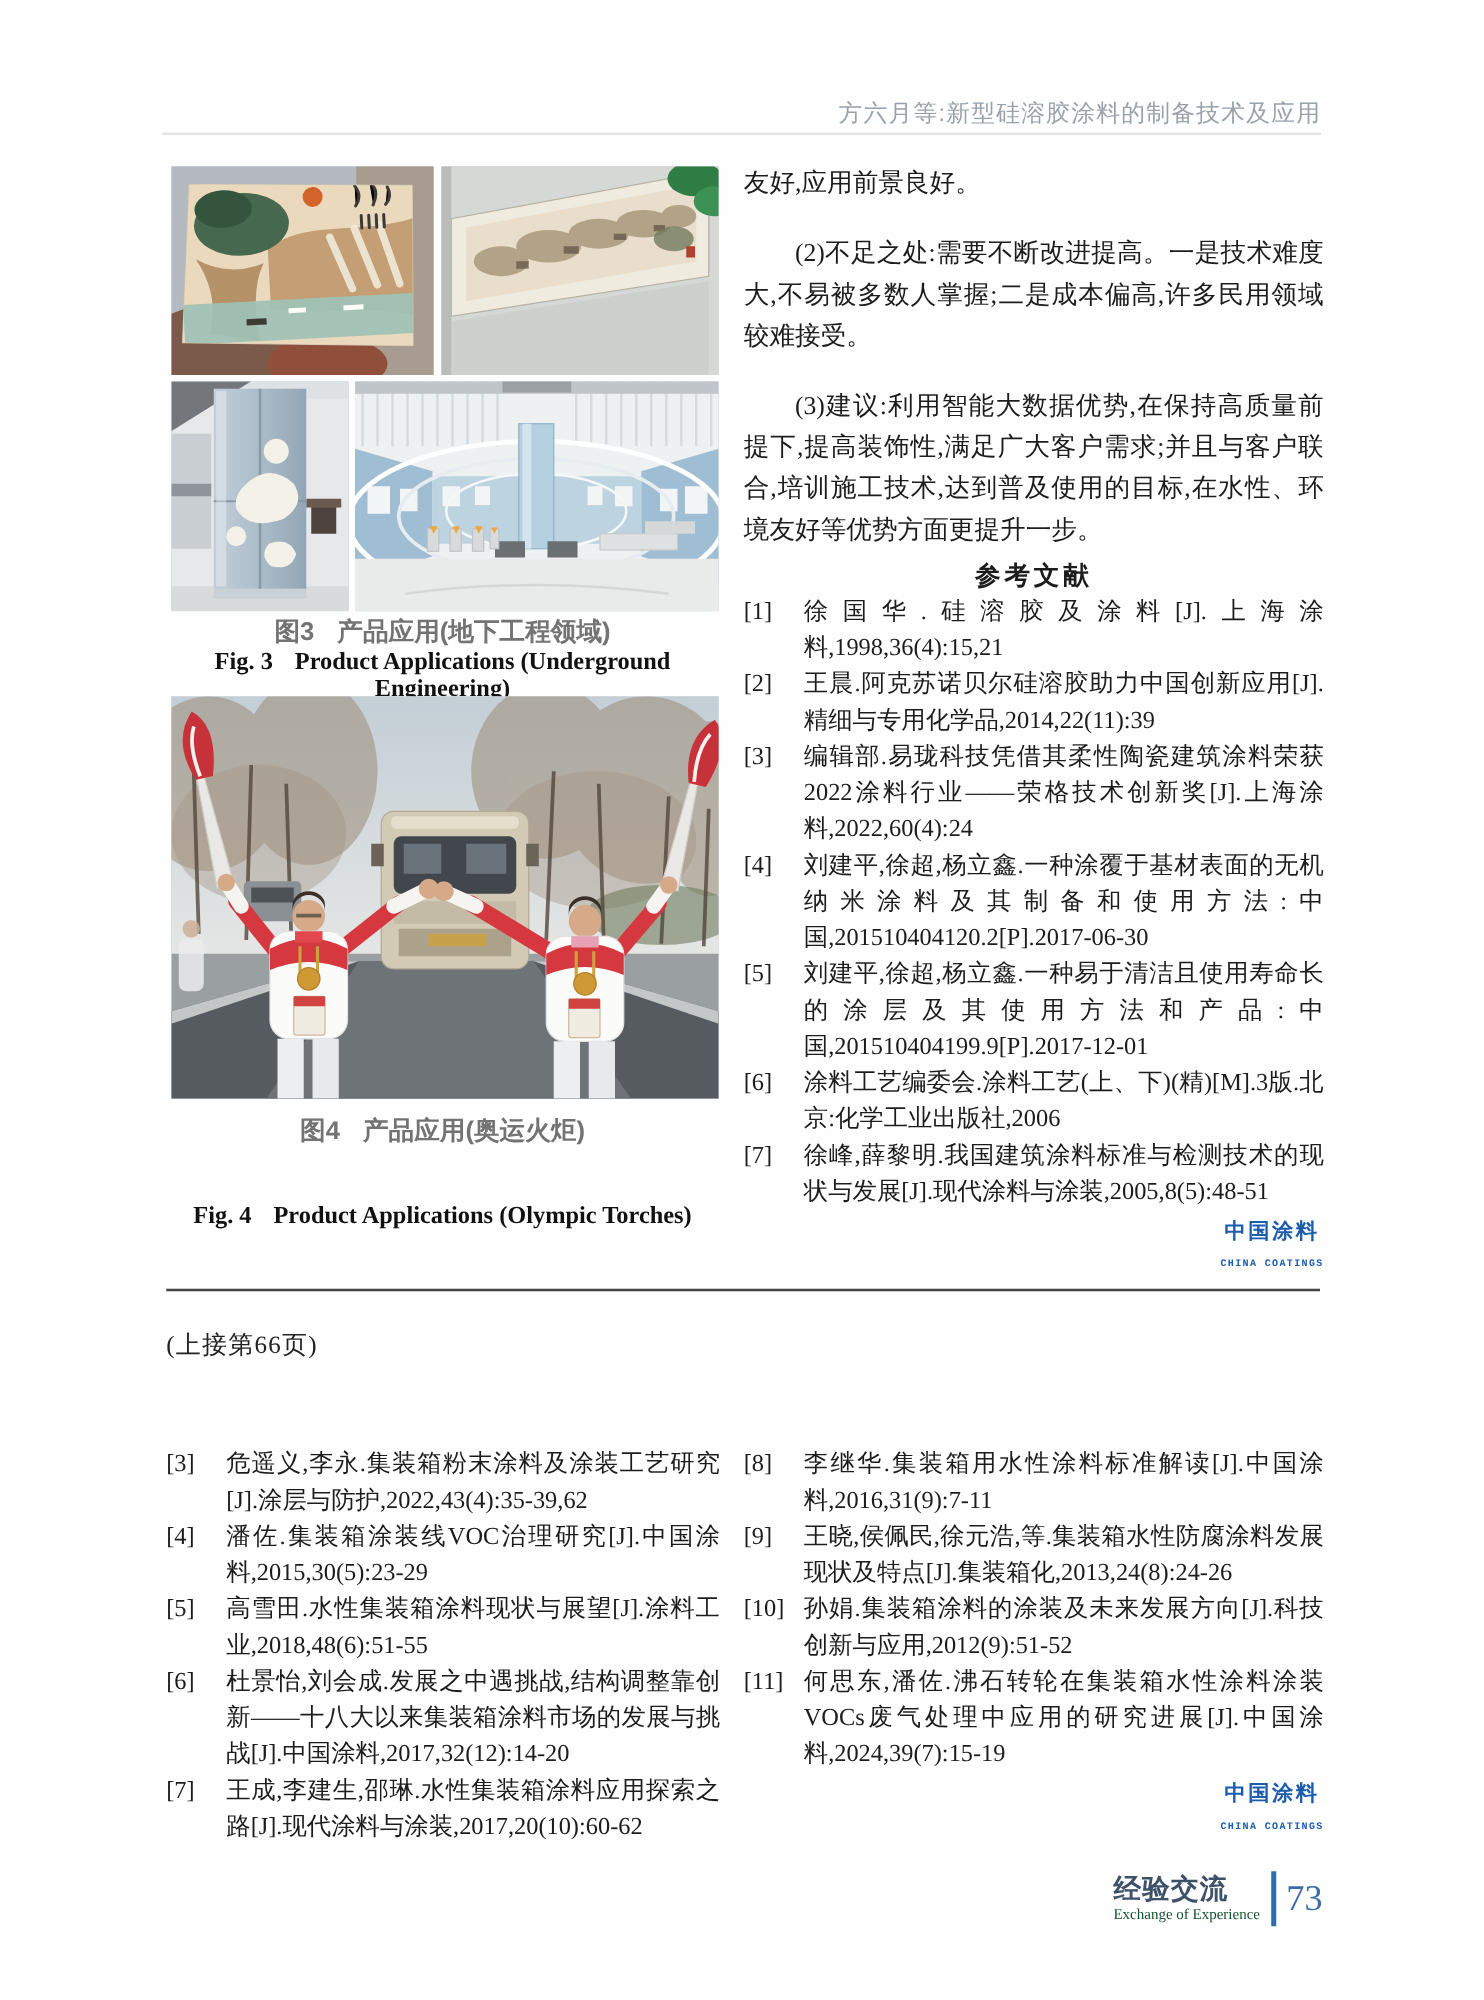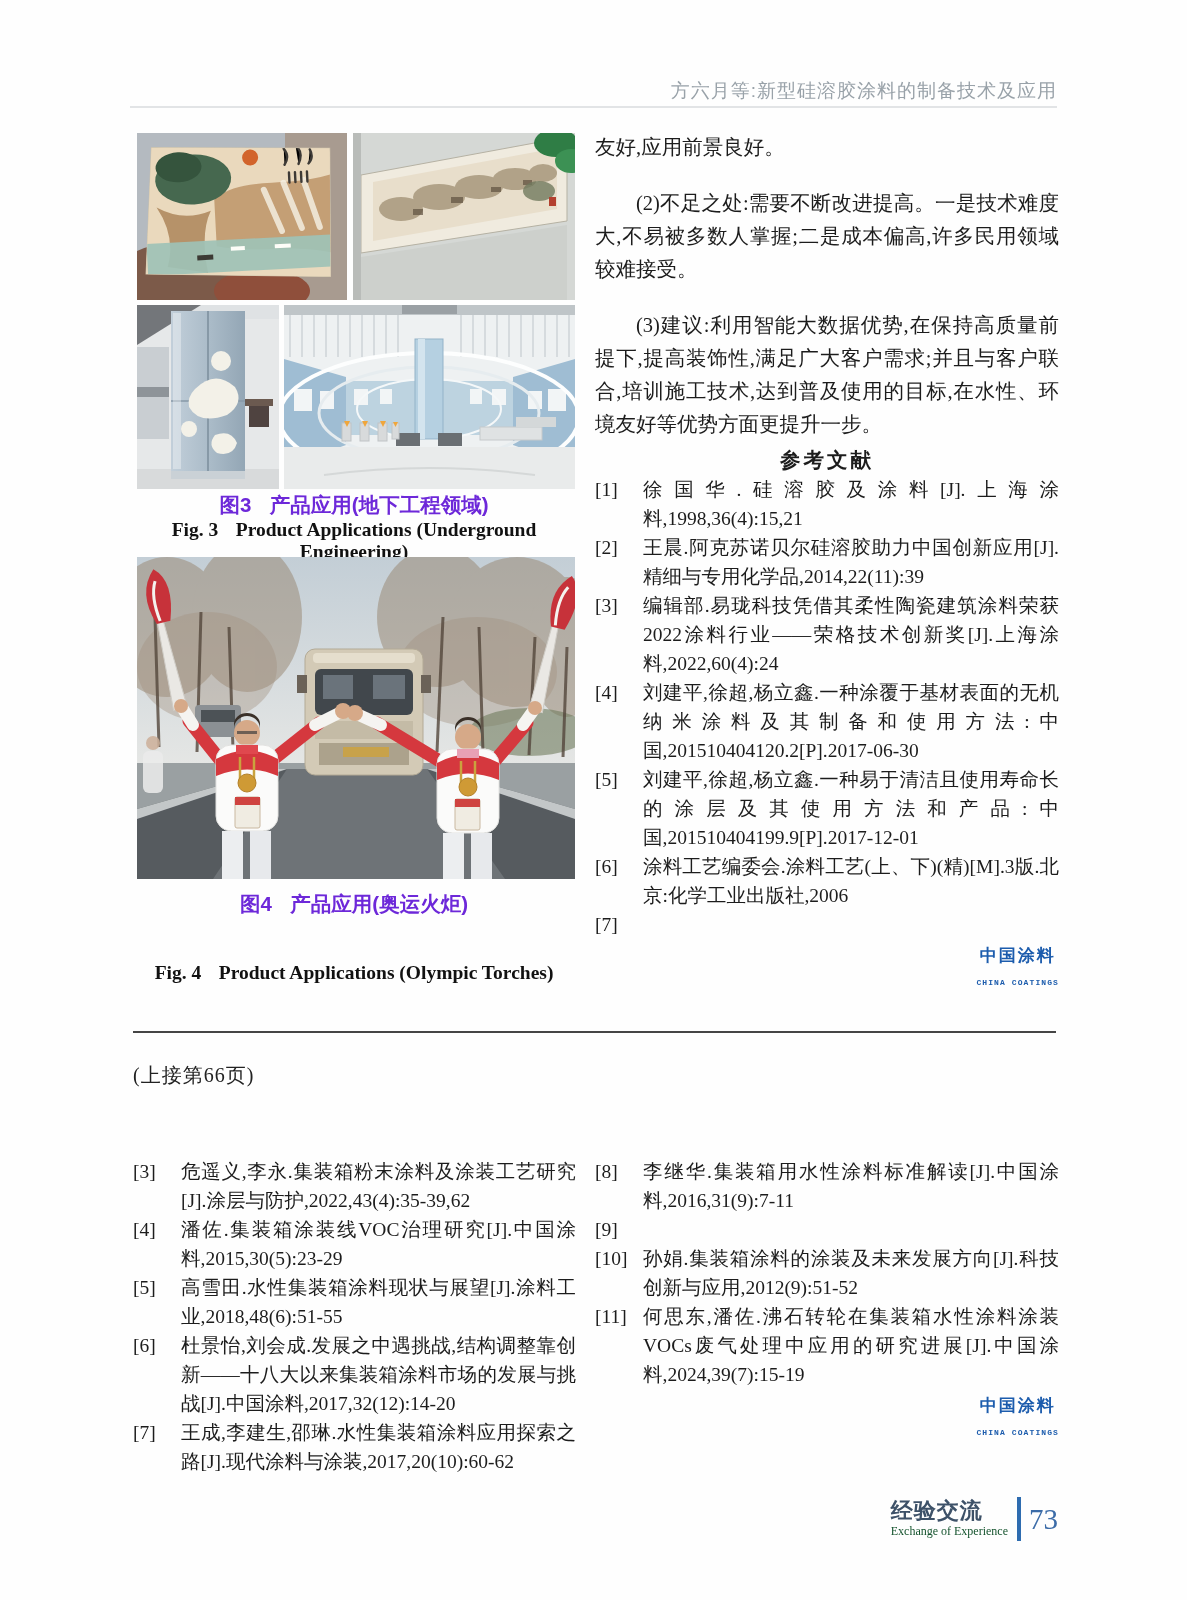--- a/index.html
+++ b/index.html
@@ -10,21 +10,21 @@
   .running-title{position:absolute;top:78px;right:130px;font-family:"Liberation Sans","DejaVu Sans",sans-serif;
     font-size:19px;letter-spacing:1px;color:#99a2a9;}
   .header-rule{position:absolute;top:106px;left:130px;width:927px;height:2px;background:#e2e4e6;}
 
   
   .photo{position:absolute;overflow:hidden;background:#cfd2d4;}
   .photo svg{display:block;width:100%;height:100%;}
 
   
   .caption{position:absolute;left:133px;width:442px;text-align:center;}
-  .cap-cn{font-family:"Liberation Sans","DejaVu Sans",sans-serif;font-weight:bold;font-size:20.5px;color:#6d28d9;text-align:center;}
+  .cap-cn{font-family:"Liberation Sans","DejaVu Sans",sans-serif;font-weight:bold;font-size:20.5px;color:#737373;text-align:center;}
   .cap-en{font-family:"Liberation Serif","DejaVu Serif",serif;font-weight:bold;font-size:19.5px;color:#111;}
   .cap-num{margin-right:0.9em;}
 
   
   .col-right{position:absolute;left:595px;top:131px;width:464px;}
   .para{margin:0;font-size:20.5px;line-height:33px;text-align:justify;text-justify:inter-ideograph;}
   .para.indent{text-indent:2em;margin-top:23px;}
   .refs-title{margin-top:5px;margin-bottom:1px;text-align:center;font-family:"Liberation Sans","DejaVu Sans",sans-serif;
     font-weight:bold;font-size:20.5px;letter-spacing:3px;}
   .ref-list{width:100%;}
@@ -385,20 +385,21 @@
         <div class="ref-item">
           <span class="ref-label">[5]</span>
           <span class="ref-text">刘建平,徐超,杨立鑫.一种易于清洁且使用寿命长的涂层及其使用方法和产品:中国,201510404199.9[P].2017-12-01</span>
         </div>
         <div class="ref-item">
           <span class="ref-label">[6]</span>
           <span class="ref-text">涂料工艺编委会.涂料工艺(上、下)(精)[M].3版.北京:化学工业出版社,2006</span>
         </div>
         <div class="ref-item">
           <span class="ref-label">[7]</span>
+          <span class="ref-text">徐峰,薛黎明.我国建筑涂料标准与检测技术的现状与发展[J].现代涂料与涂装,2005,8(5):48-51</span>
         </div>
       </div>
     <div class="logo logo-r1">
       <div class="logo-inner">
         <div class="logo-cn">中国涂料</div>
         <div class="logo-en">CHINA COATINGS</div>
       </div>
     </div>
   </div>
 
@@ -428,20 +429,21 @@
       </div>
     </div>
   <div class="bottom-right">
     <div class="ref-list">
         <div class="ref-item">
           <span class="ref-label">[8]</span>
           <span class="ref-text">李继华.集装箱用水性涂料标准解读[J].中国涂料,2016,31(9):7-11</span>
         </div>
         <div class="ref-item">
           <span class="ref-label">[9]</span>
+          <span class="ref-text">王晓,侯佩民,徐元浩,等.集装箱水性防腐涂料发展现状及特点[J].集装箱化,2013,24(8):24-26</span>
         </div>
         <div class="ref-item">
           <span class="ref-label">[10]</span>
           <span class="ref-text">孙娟.集装箱涂料的涂装及未来发展方向[J].科技创新与应用,2012(9):51-52</span>
         </div>
         <div class="ref-item">
           <span class="ref-label">[11]</span>
           <span class="ref-text">何思东,潘佐.沸石转轮在集装箱水性涂料涂装VOCs废气处理中应用的研究进展[J].中国涂料,2024,39(7):15-19</span>
         </div>
       </div>

